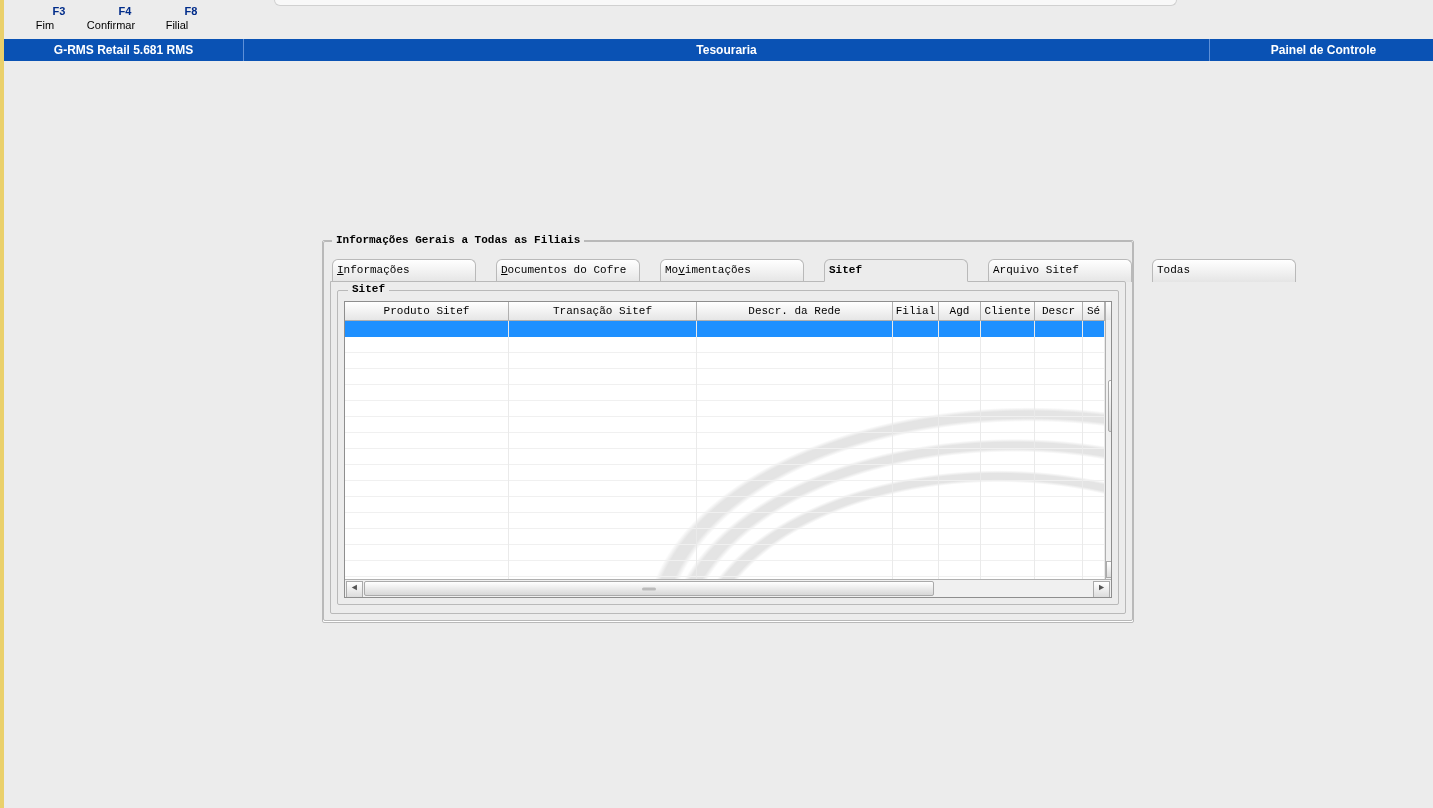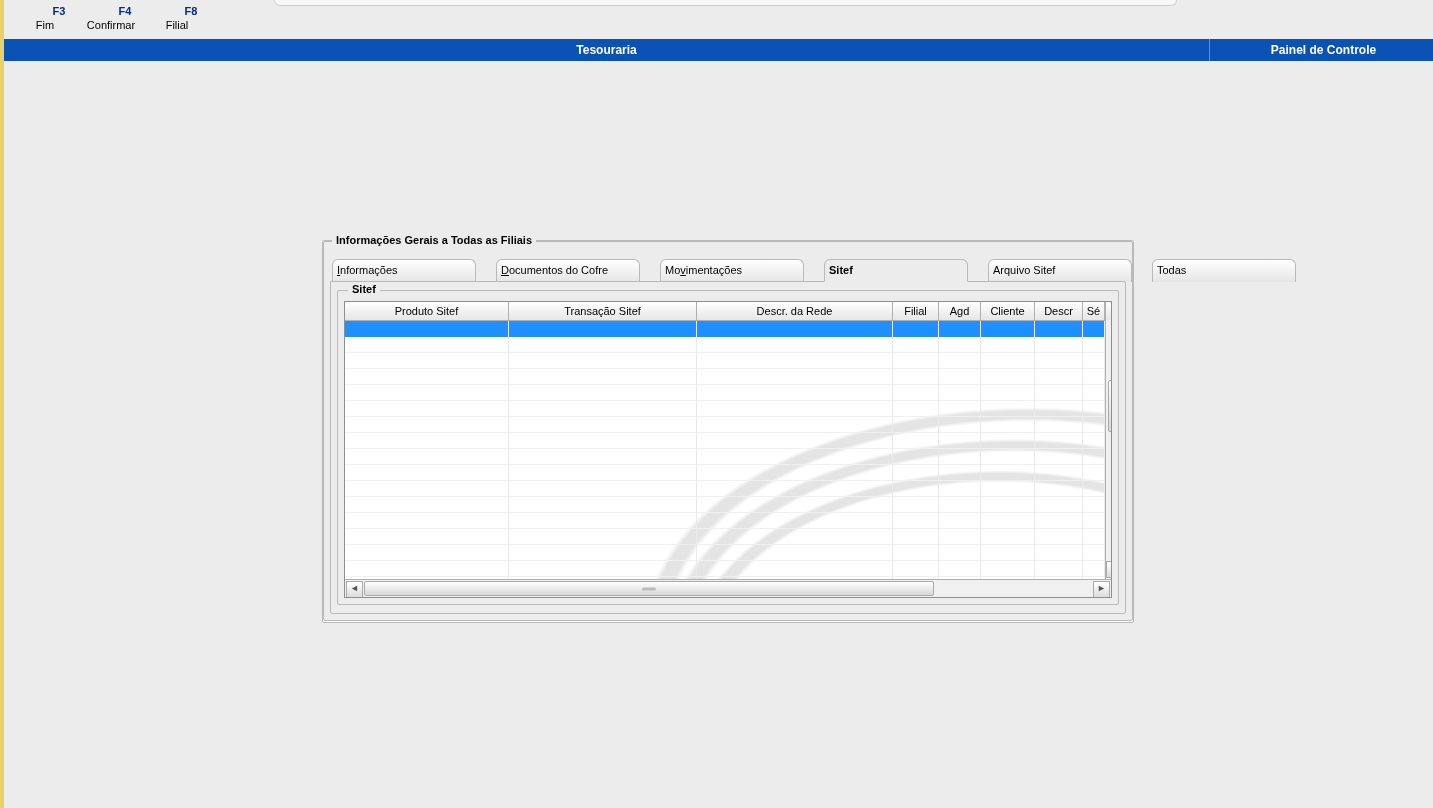--- a/index.html
+++ b/index.html
@@ -16,21 +16,21 @@
 
   
   .bluebar{display:flex;height:22px;background:#0A52B4;color:#fff;font-size:12px;margin:2px 0 0 0;}
   .bluebar .cell{display:flex;align-items:center;height:100%;box-sizing:border-box;}
   .bluebar .cellL{width:240px;justify-content:center;font-weight:bold;border-right:1px solid #5E90D8;}
   .bluebar .cellC{flex:1;justify-content:center;font-weight:bold;}
   .bluebar .cellR{width:228px;justify-content:center;font-weight:bold;border-left:1px solid #5E90D8;}
 
   
   .panel-wrap{position:absolute;left:318px;top:240px;width:812px;}
-  .groupbox{position:relative;border:1px solid #B9B9B9;background:#ECECEC;padding:10px 6px 6px 6px;border-radius:2px;}
+  .groupbox{position:relative;border:1px solid #B9B9B9;background:#ECECEC;padding:10px 6px 6px 6px;border-radius:2px;font-family:Liberation Mono, monospace;}
   .groupbox>.legend{position:absolute;top:-8px;left:8px;background:#ECECEC;padding:0 4px;font-weight:bold;font-size:11px;}
 
   
   .tabs{display:flex;gap:0;margin:6px 2px 0 2px;}
   .tab{flex:0 0 auto;min-width:128px;text-align:left;padding:4px 10px 5px 4px;font-size:11px;border:1px solid #B9B9B9;border-bottom:none;border-radius:6px 6px 0 0;background:linear-gradient(#FFFFFF,#E5E5E5);margin-right:20px;cursor:pointer;position:relative;top:1px;}
   .tab.active{font-weight:bold;background:#ECECEC;border-bottom:1px solid #ECECEC;z-index:2;}
   .tab u{text-decoration:underline;}
   .tabbody{border:1px solid #B9B9B9;background:#ECECEC;padding:8px 6px 8px 6px;border-radius:0 2px 2px 2px;position:relative;z-index:1;}
 
   
@@ -108,20 +108,21 @@
       <span class="k">F4</span>
       <span class="lbl">Confirmar</span>
     </div>
     <div class="fkey">
       <span class="k">F8</span>
       <span class="lbl">Filial</span>
     </div>
   </div>
 
   <div class="bluebar">
+    <div class="cell cellL">G-RMS Retail 5.681 RMS</div>
     <div class="cell cellC">Tesouraria</div>
     <div class="cell cellR">Painel de Controle</div>
   </div>
 
   <div class="panel-wrap">
     <div class="panel-outer">
     <div class="groupbox">
       <span class="legend">Informações Gerais a Todas as Filiais</span>
 
       <div class="tabs" id="tabstrip">

